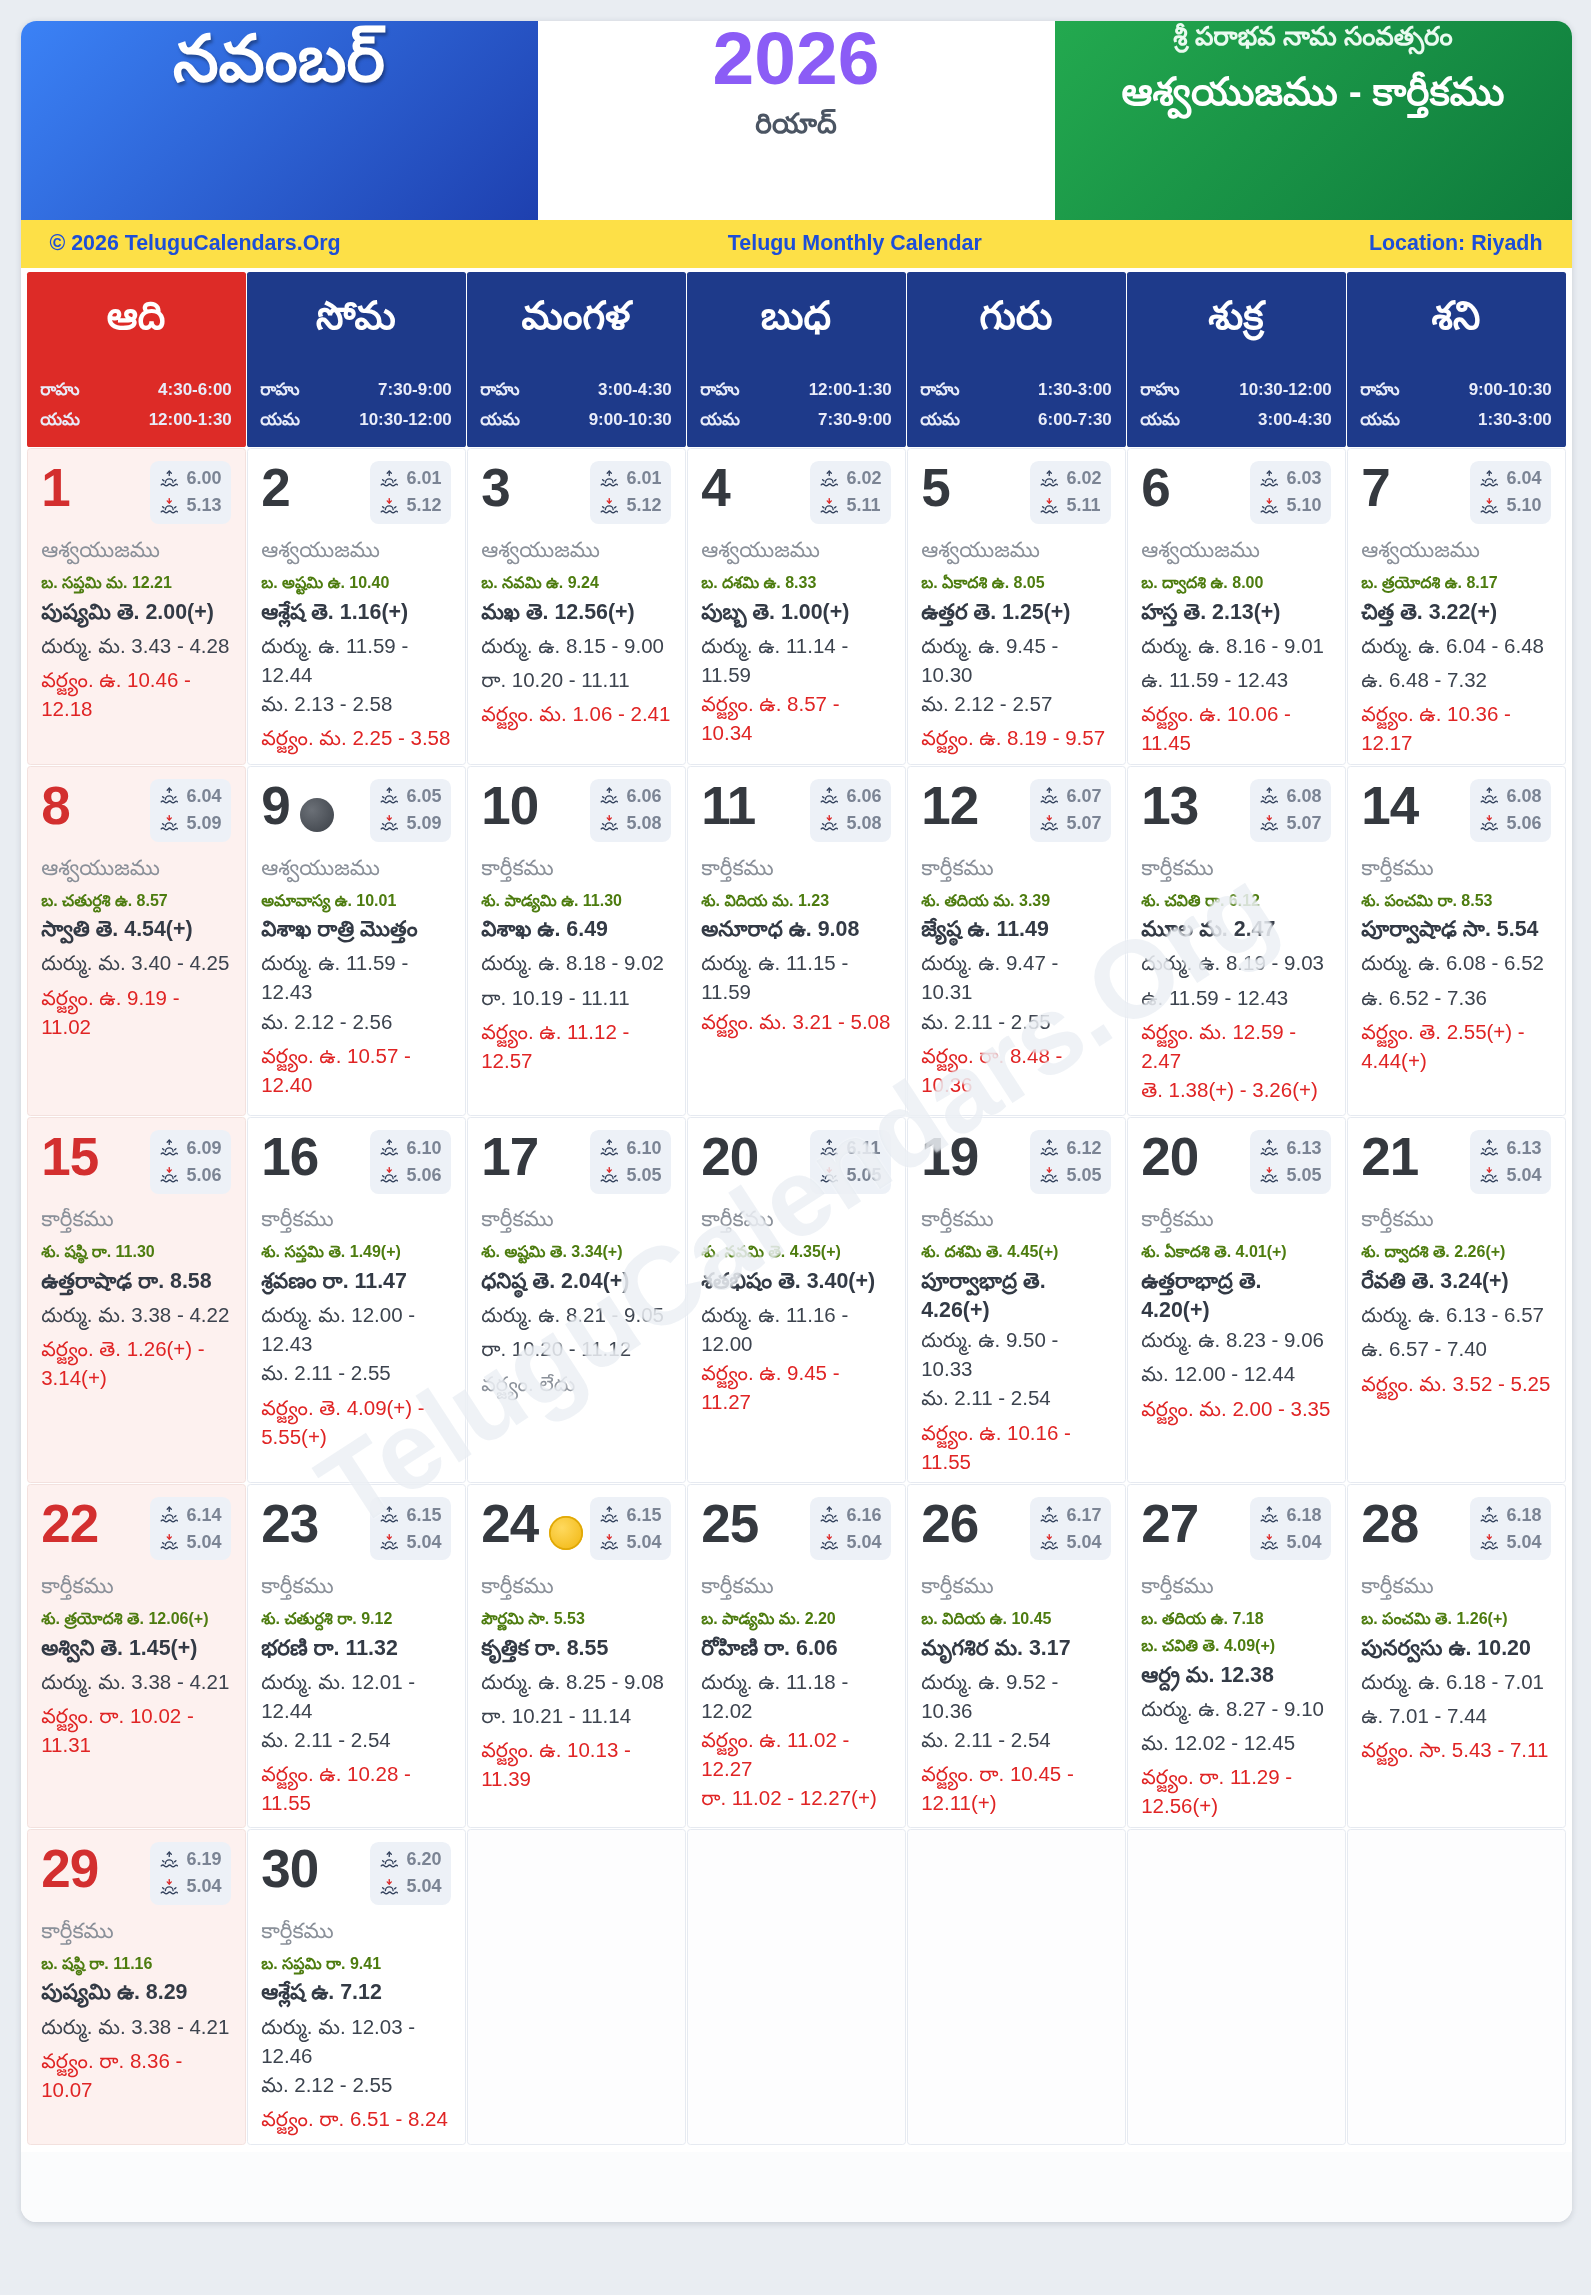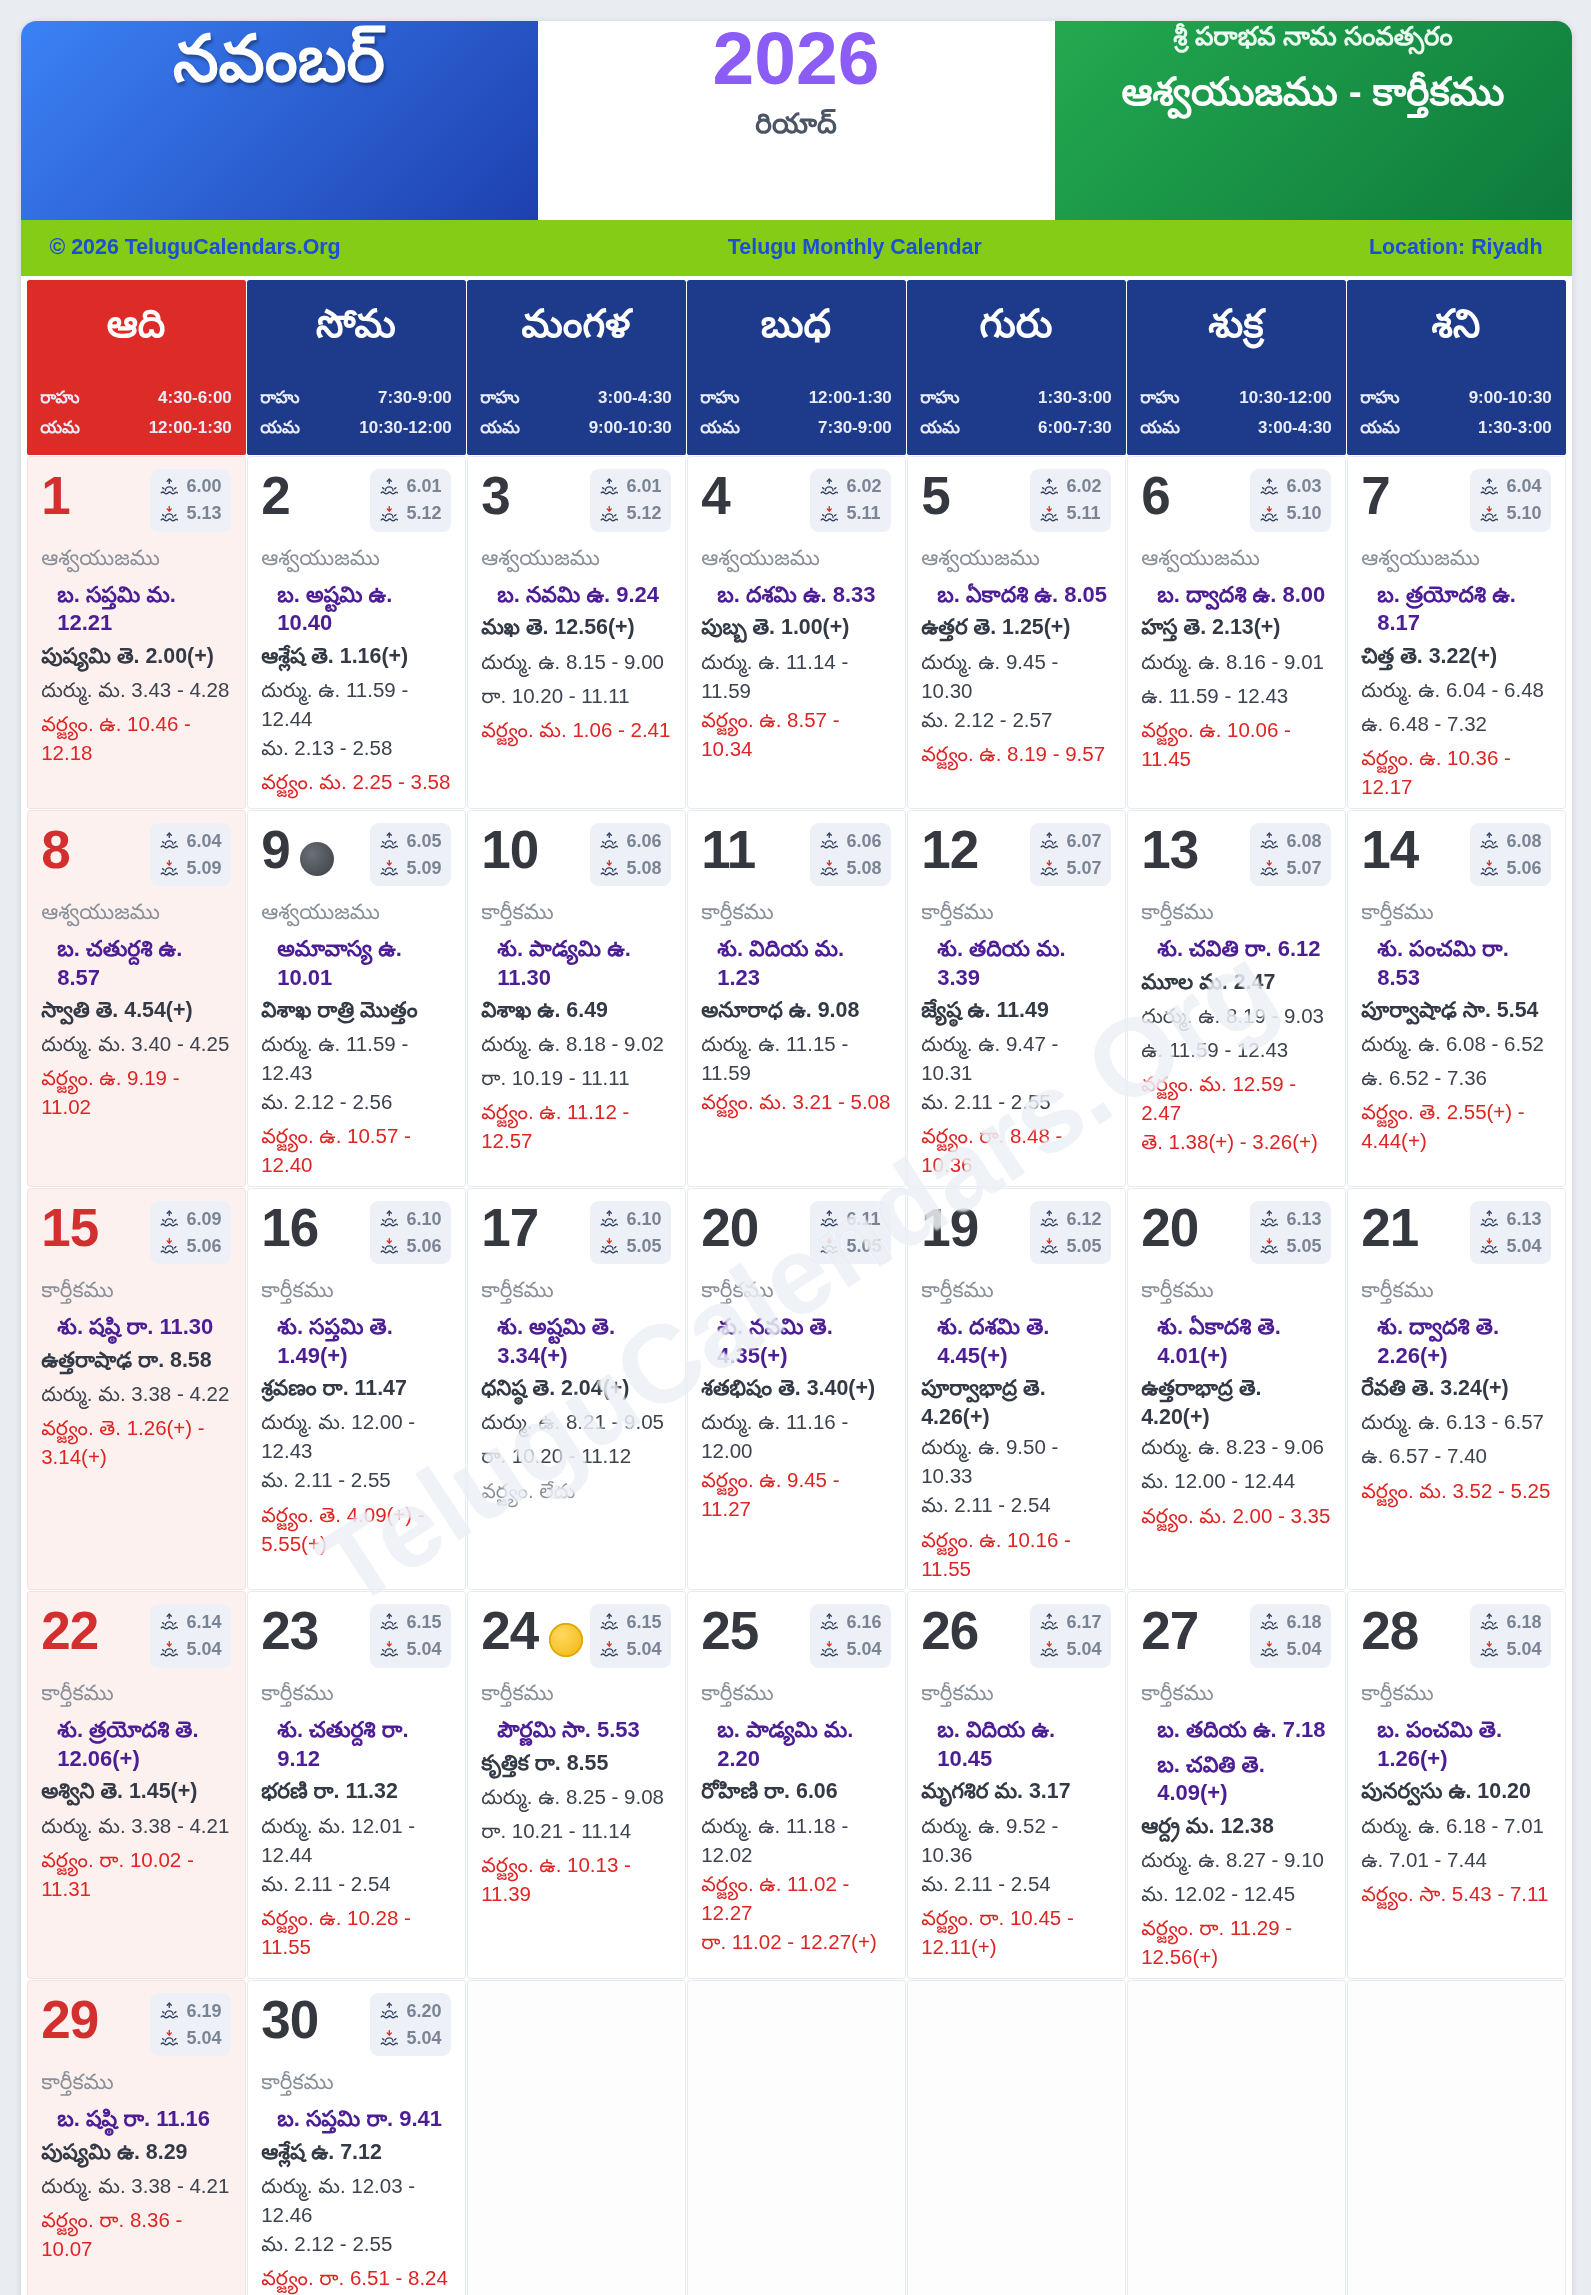--- a/index.html
+++ b/index.html
@@ -14,22 +14,22 @@
   .hdr-month { background:linear-gradient(135deg,#3b82f6 0%,#1e40af 100%); }
   .hdr-month .month-name { color:#fff; font-size:65px; font-weight:800; text-shadow:1.7px 2.6px 3.4px rgba(0,0,0,.35); }
   .hdr-mid { background:#ffffff; }
   .hdr-mid .year { color:#8b5cf6; font-size:75px; font-weight:800; line-height:1; }
   .hdr-mid .city { color:#4b5563; font-size:28px; font-weight:700; margin-top:12px; }
   .hdr-masam { background:linear-gradient(135deg,#23a94f 0%,#0e7a3c 100%); }
   .hdr-masam .samvatsara { color:#eafaf0; font-size:26px; font-weight:600; }
   .hdr-masam .masam-range { color:#ffffff; font-size:39px; font-weight:800; margin-top:12px; }
 
   
-  .sub-header { display:flex; align-items:center; justify-content:space-between; background:#84cc16;
-                height:56px; padding:0 29px; font-size:21.4px; font-weight:700; color:#1d4ed8; }
+  .sub-header { display:flex; align-items:center; justify-content:space-between; background:#fde047;
+                height:48px; padding:0 29px; font-size:21.4px; font-weight:700; color:#1d4ed8; }
 
   
   .grid-wrap { position:relative; padding:4.3px 6px 6.8px; background:#ffffff; }
   .cal-grid { display:grid; grid-template-columns:repeat(7,1fr); grid-template-rows:175px;
               grid-auto-rows:minmax(289px,auto); gap:1px; }
   .wd-cell { background:#1e3a8a; color:#fff; display:flex; flex-direction:column;
              justify-content:space-between; padding:22px 13.7px 13.7px; border-radius:2.6px; }
   .wd-cell.sun { background:#dd2b27; }
   .wd-name { text-align:center; font-size:39px; font-weight:800; }
   .wd-times { font-size:17px; font-weight:600; color:#e8ecf9; }
@@ -43,21 +43,21 @@
   .day-num { font-size:53px; font-weight:800; color:#35393f; line-height:1; letter-spacing:-0.9px; }
   .cell.sun .day-num { color:#d32f2f; }
   .moon { width:34px; height:34px; border-radius:50%; margin-left:10.3px; margin-top:19px; display:inline-block; }
   .moon-new { background:radial-gradient(circle at 35% 35%,#6b7077,#3a3f46); }
   .moon-full { background:radial-gradient(circle at 38% 35%,#ffd95e,#f0b40a); box-shadow:inset 0 0 0 1.7px #e0a806; }
   .sun-box { background:#edf1f7; border-radius:8.6px; padding:7.7px 9.4px; display:flex; flex-direction:column; gap:6px; }
   .sun-row { display:flex; align-items:center; gap:6.8px; }
   .sun-val { font-size:18px; font-weight:700; color:#7b8494; }
 
   .masam { color:#8a9099; font-size:21.4px; margin-top:13.7px; }
-  .tithi { color:#4c1d95; font-size:22px; font-weight:700; margin-top:6px; line-height:1.3;margin-left:16px; }
+  .tithi { color:#4d7c0f; font-size:16px; font-weight:700; margin-top:6px; line-height:1.3; }
   .nak   { color:#333a45; font-size:21.4px; font-weight:700; margin-top:6px; }
   .line  { color:#3c434e; font-size:20.5px; font-weight:500; margin-top:5.1px; }
   .line.red { color:#e02424; }
   .line.muted { color:#8a9099; }
 
   .watermark { position:absolute; left:10%; top:46%; width:80%; text-align:center;
                transform:rotate(-33deg); font-size:110px; font-weight:800;
                color:rgba(203,213,225,.30); text-shadow:0 0 2.6px rgba(255,255,255,.8);
                pointer-events:none; white-space:nowrap; }
 

